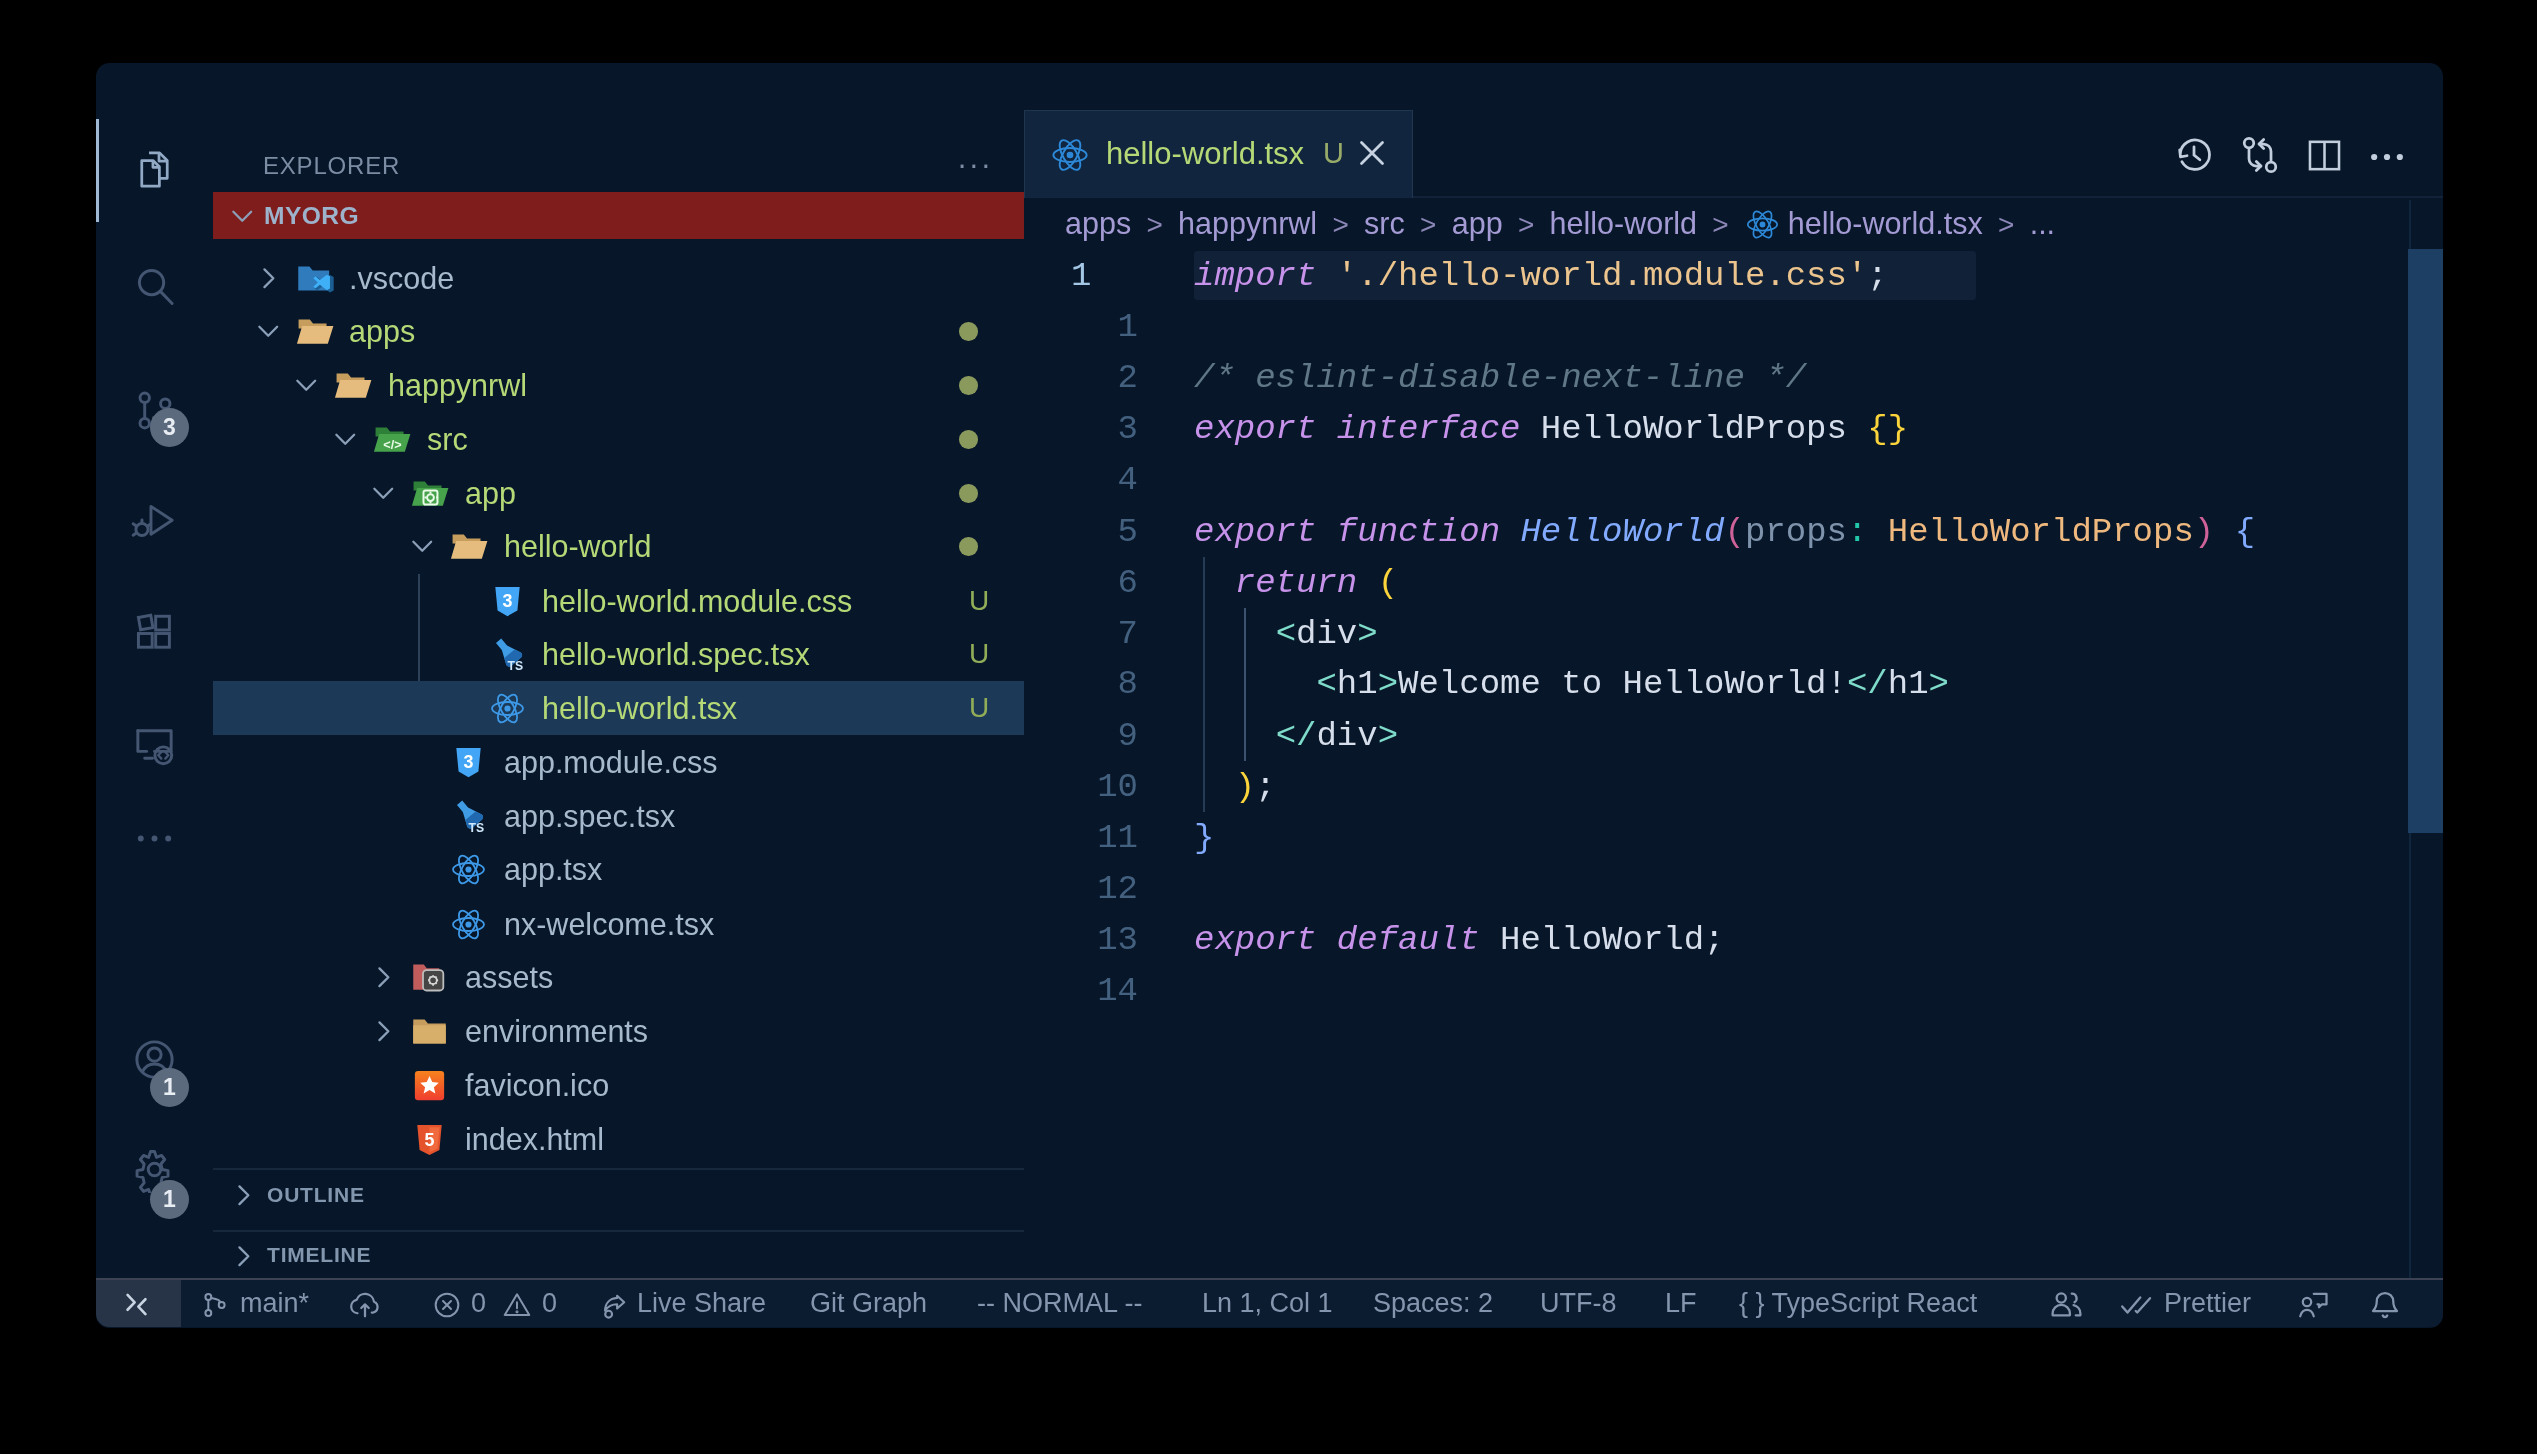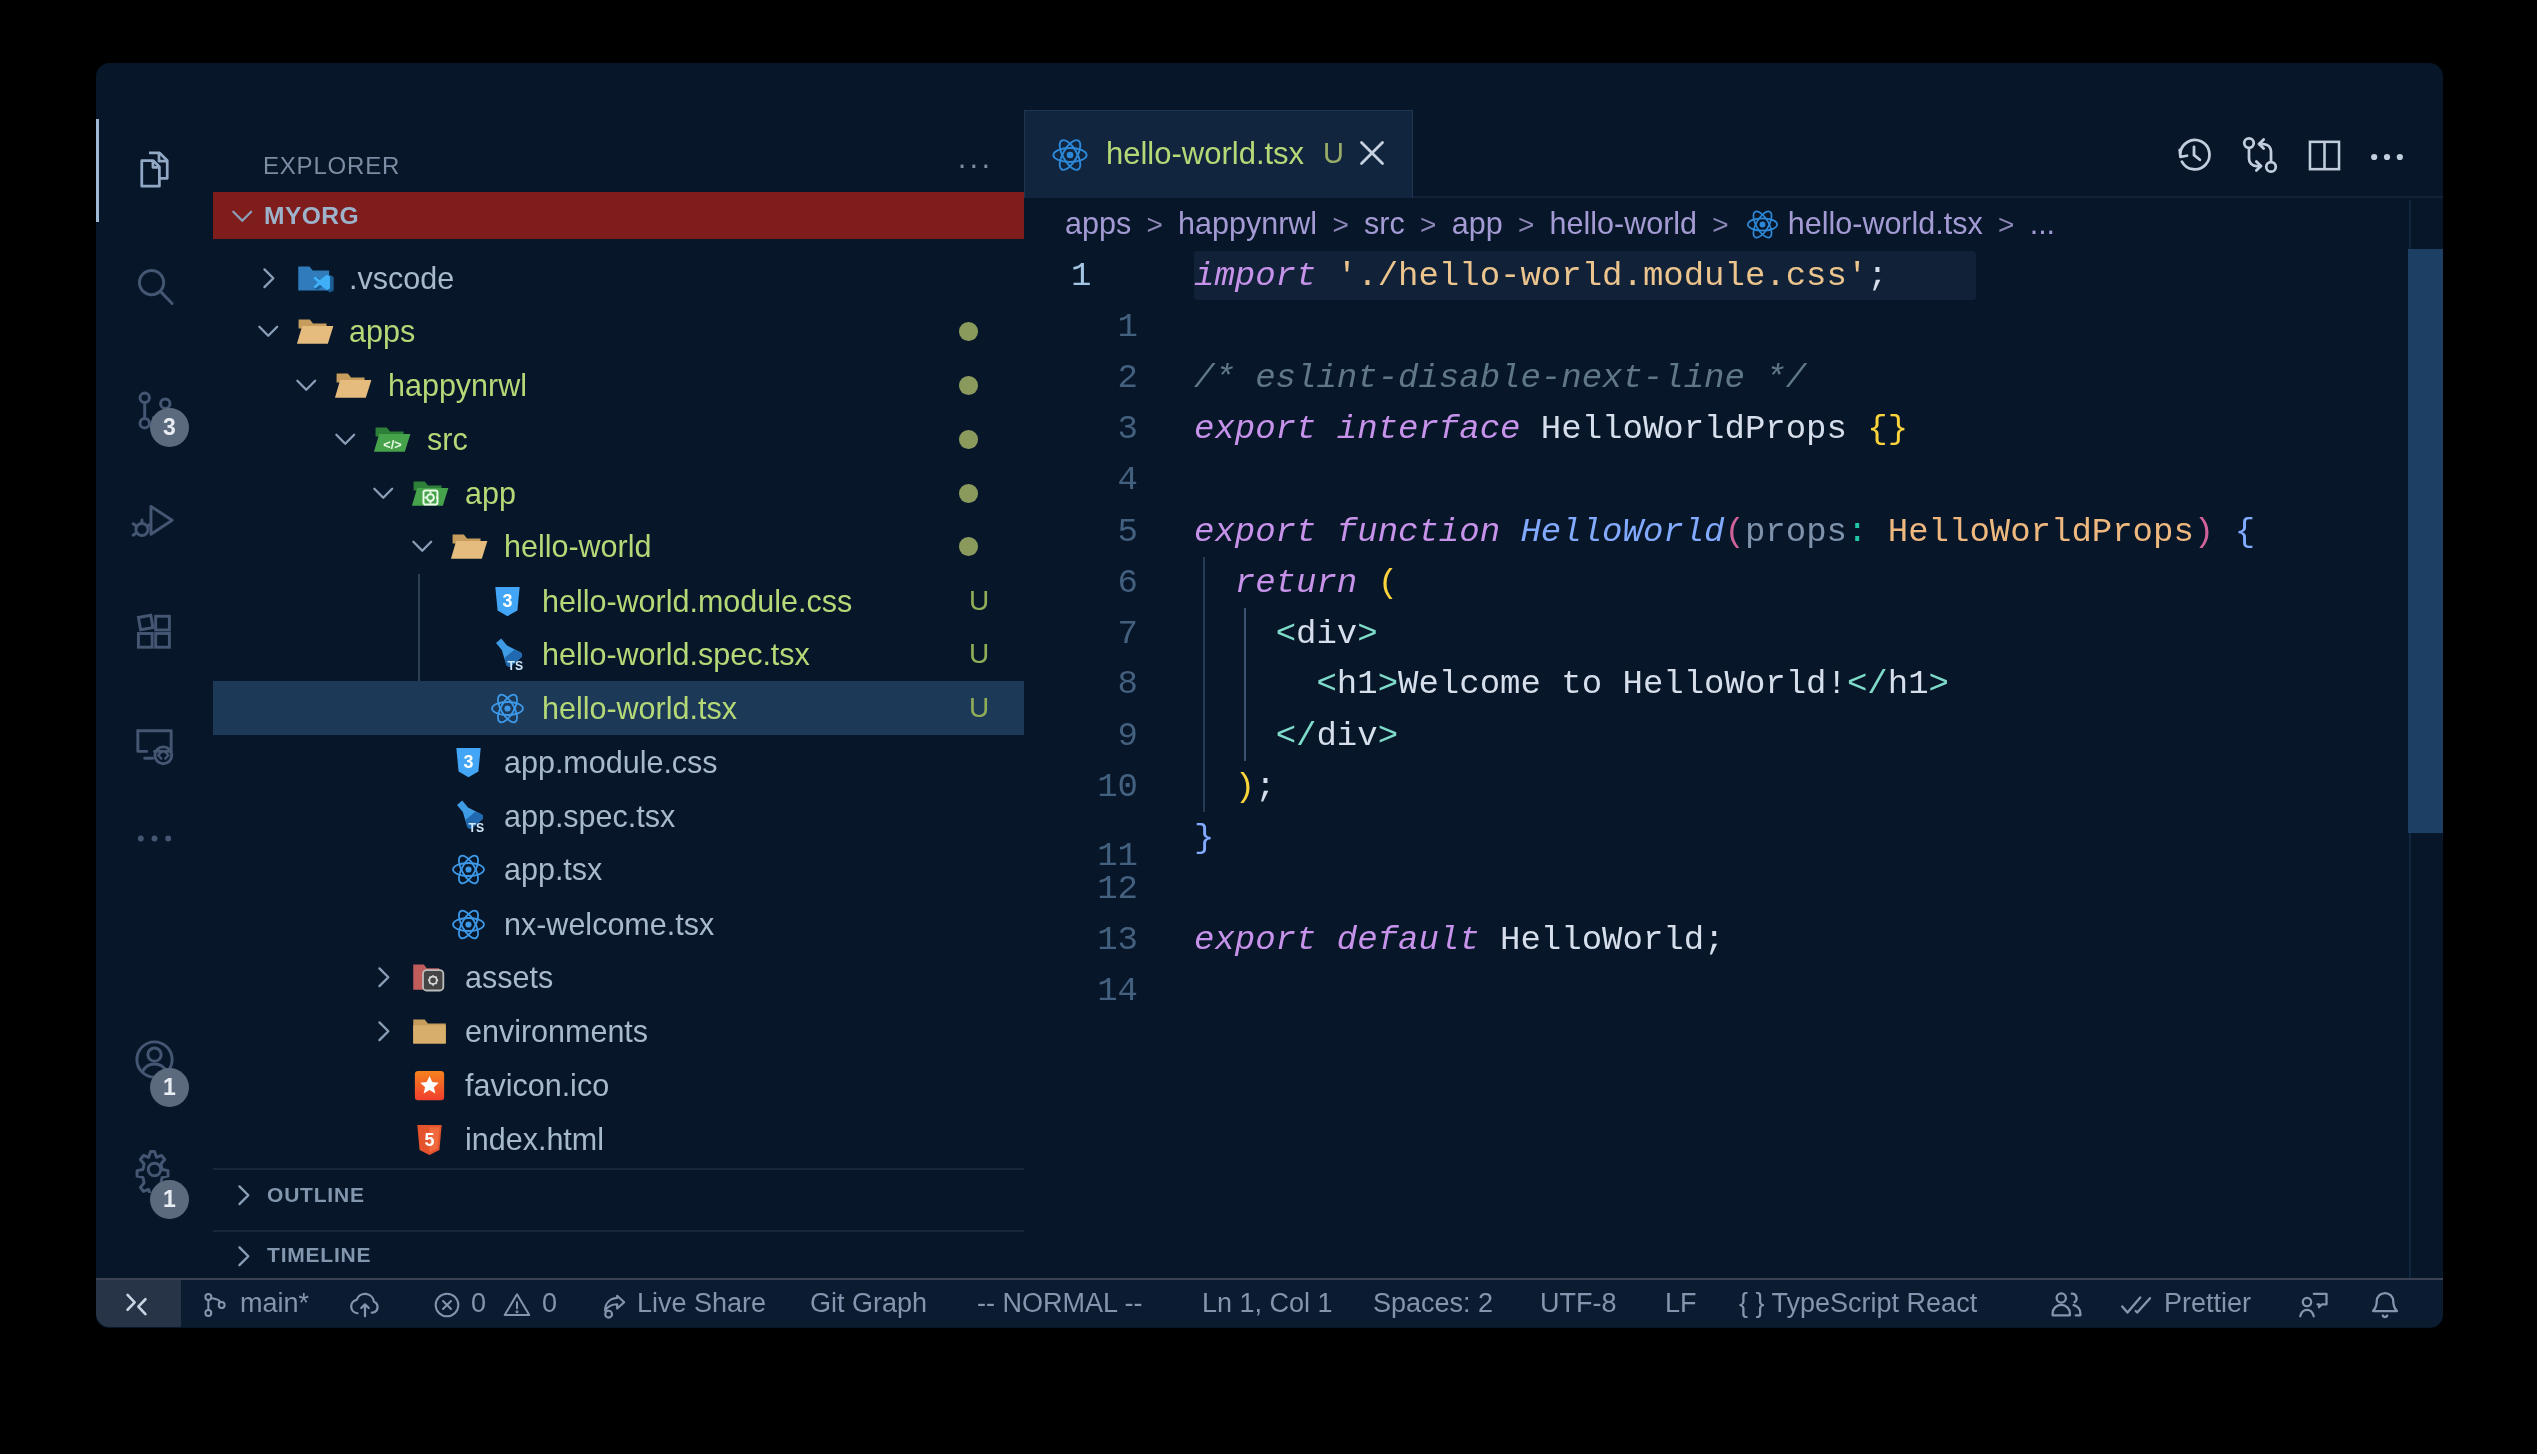--- a/index.html
+++ b/index.html
@@ -439,21 +439,21 @@
 
     <div class="code lnrel" style="top:548px;">8</div>
     <div class="code src" style="top:548px;">      <span class="teal">&lt;</span>h1<span class="teal">&gt;</span>Welcome to HelloWorld!<span class="teal">&lt;/</span>h1<span class="teal">&gt;</span></div>
 
     <div class="code lnrel" style="top:600px;">9</div>
     <div class="code src" style="top:600px;">    <span class="teal">&lt;/</span>div<span class="teal">&gt;</span></div>
 
     <div class="code lnrel" style="top:651px;">10</div>
     <div class="code src" style="top:651px;">  <span class="gold">)</span>;</div>
 
-    <div class="code lnrel" style="top:720px;">11</div>
+    <div class="code lnrel" style="top:702px;">11</div>
     <div class="code src" style="top:702px;"><span class="blue">}</span></div>
 
     <div class="code lnrel" style="top:753px;">12</div>
 
     <div class="code lnrel" style="top:804px;">13</div>
     <div class="code src" style="top:804px;"><span class="kw">export</span> <span class="kw">default</span> HelloWorld;</div>
 
     <div class="code lnrel" style="top:855px;">14</div>
   </div>
 

